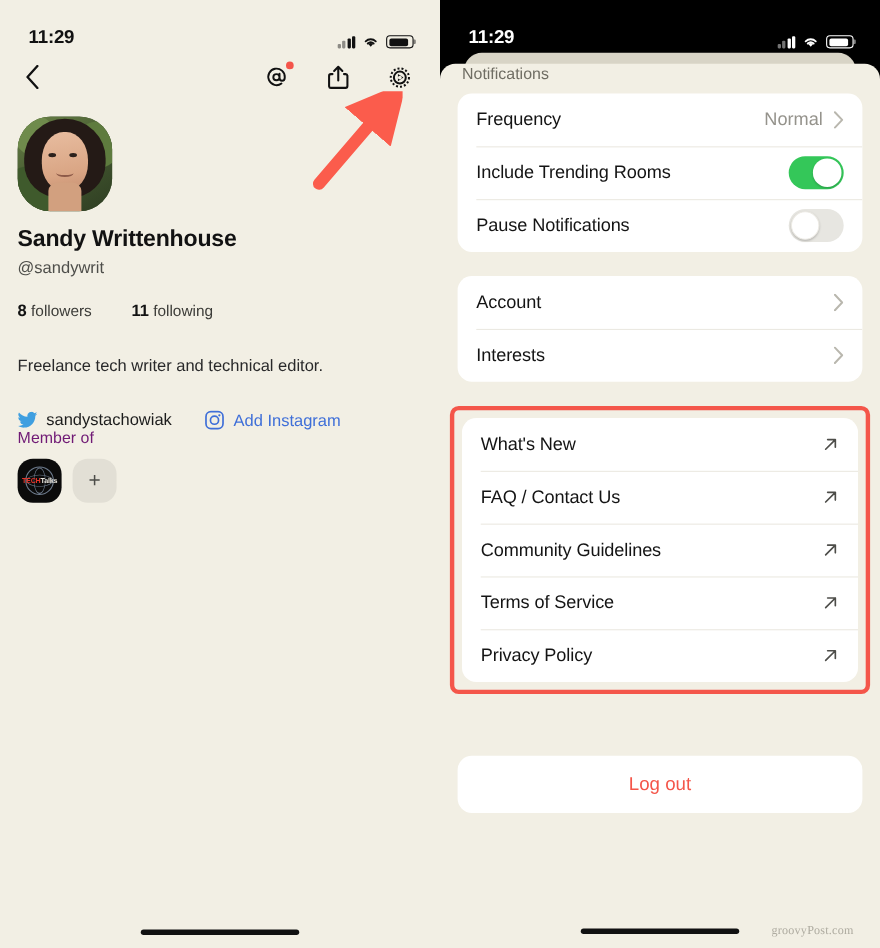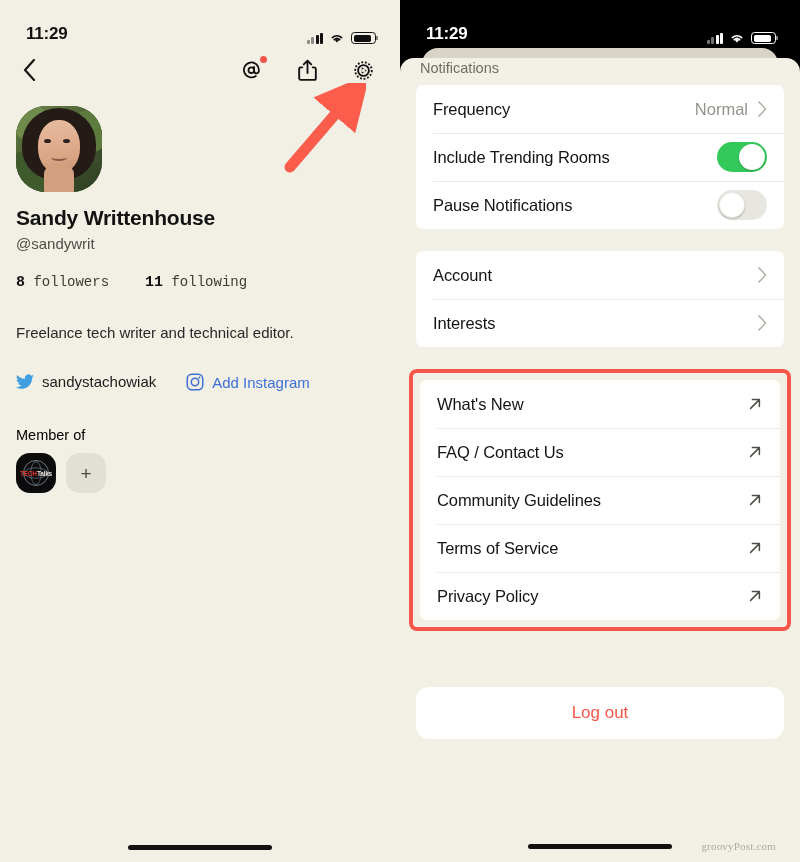--- a/index.html
+++ b/index.html
@@ -73,21 +73,21 @@
     border-radius: 48% 48% 46% 46%; }
   .avatar .neck { position: absolute; left: 33%; top: 70%; width: 34%; height: 30%;
     background: #d2a07f; border-radius: 30% 30% 0 0; }
   .avatar .eye { position: absolute; width: 7px; height: 4px; background: #2b211c; border-radius: 50%; top: 38%; }
   .avatar .eye.l { left: 33%; } .avatar .eye.r { left: 55%; }
   .avatar .smile { position: absolute; left: 41%; top: 56%; width: 18%; height: 7px;
     border-bottom: 2.4px solid #8d5a48; border-radius: 0 0 60% 60%; }
 
   .pname { font-size: 21px; font-weight: bold; color: #121212; margin-top: 14px; letter-spacing: -0.2px; }
   .phandle { font-size: 15px; color: #4e4e4a; margin-top: 5px; }
-  .pstats { display: flex; gap: 36px; margin-top: 22px; font-size: 14px; color: #3c3c38; font-family: Liberation Mono, monospace; }
+  .pstats { display: flex; gap: 36px; margin-top: 22px; font-size: 14px; color: #3c3c38; }
   .pstats b { font-size: 15px; color: #121212; }
   .pbio { font-size: 15px; color: #29292a; margin-top: 32px; line-height: 1.35; }
 
   .socials { display: flex; align-items: flex-start; gap: 30px; margin-top: 30px; font-size: 15px; }
   .social { display: flex; align-items: center; gap: 8px; }
   .social.tw { color: #1c1c1c; }
   .social.ig { color: #3f6fd8; }
 
   .joined { display: flex; gap: 12px; margin-top: 42px; align-items: flex-start; }
   .nom-avatar {
@@ -97,21 +97,21 @@
   .nom-avatar .f1 { position: absolute; left: 22%; top: 14%; width: 56%; height: 56%;
     background: #3a3731; border-radius: 50% 50% 42% 42%; }
   .nom-avatar .f2 { position: absolute; left: 30%; top: 26%; width: 40%; height: 42%;
     background: #ddd8c9; border-radius: 50%; }
   .nom-avatar .f3 { position: absolute; left: 16%; bottom: 10%; width: 68%; height: 16%;
     background: #6a6558; border-radius: 40%; }
   .joined-txt { font-size: 14.5px; color: #262626; line-height: 1.55; }
   .redacted { display: inline-flex; vertical-align: -2px; margin-left: 3px; gap: 0; height: 15px; }
   .redacted i { display: block; height: 15px; }
 
-  .memberof-label { font-size: 14.5px; color: #000000; margin-top: 36px; }
+  .memberof-label { font-size: 14.5px; color: #701a75; }
   .clubs { display: flex; align-items: center; gap: 10px; margin-top: 10px; }
   .club-avatar {
     width: 40px; height: 40px; border-radius: 14px; background: #0b0b0b;
     display: flex; align-items: center; justify-content: center; position: relative; overflow: hidden;
   }
   .club-avatar .globe { position: absolute; width: 26px; height: 26px; border-radius: 50%;
     border: 1px solid #6c7a8c; left: 7px; top: 7px; }
   .club-avatar .globe::before, .club-avatar .globe::after {
     content: ""; position: absolute; inset: 0; border: 1px solid #6c7a8c; border-radius: 50%;
   }
@@ -146,21 +146,21 @@
   .sheet {
     position: absolute; left: 0; right: 0; top: 58px; bottom: 0;
     background: #f2efe4; border-radius: 14px 14px 0 0; color: #111;
     padding: 0 16px;
   }
   .sheet-head { height: 60px; display: flex; align-items: center; justify-content: center; position: relative; }
   .sheet-title { font-size: 16px; font-weight: bold; letter-spacing: 2.6px; color: #151515; }
   .sheet-close { position: absolute; right: 2px; top: 50%; transform: translateY(-50%);
     width: 30px; height: 30px; display: flex; align-items: center; justify-content: center; color: #111; }
   .section-label { font-size: 14.5px; color: #6f6d63; padding: 2px 4px 9px 4px; }
-  .card { background: #fff; border-radius: 7px; overflow: hidden; }
+  .card { background: #fff; border-radius: 13px; overflow: hidden; }
   .row {
     height: 48px; display: flex; align-items: center; justify-content: space-between;
     padding: 0 17px; position: relative;
   }
   .row + .row::before {
     content: ""; position: absolute; left: 17px; right: 0; top: 0; height: 1px; background: #ebe9e2;
   }
   .row-label { font-size: 16.5px; color: #141414; letter-spacing: -0.1px; }
   .row-right { display: flex; align-items: center; gap: 10px; }
   .row-value { font-size: 16.5px; color: #95938c; }

